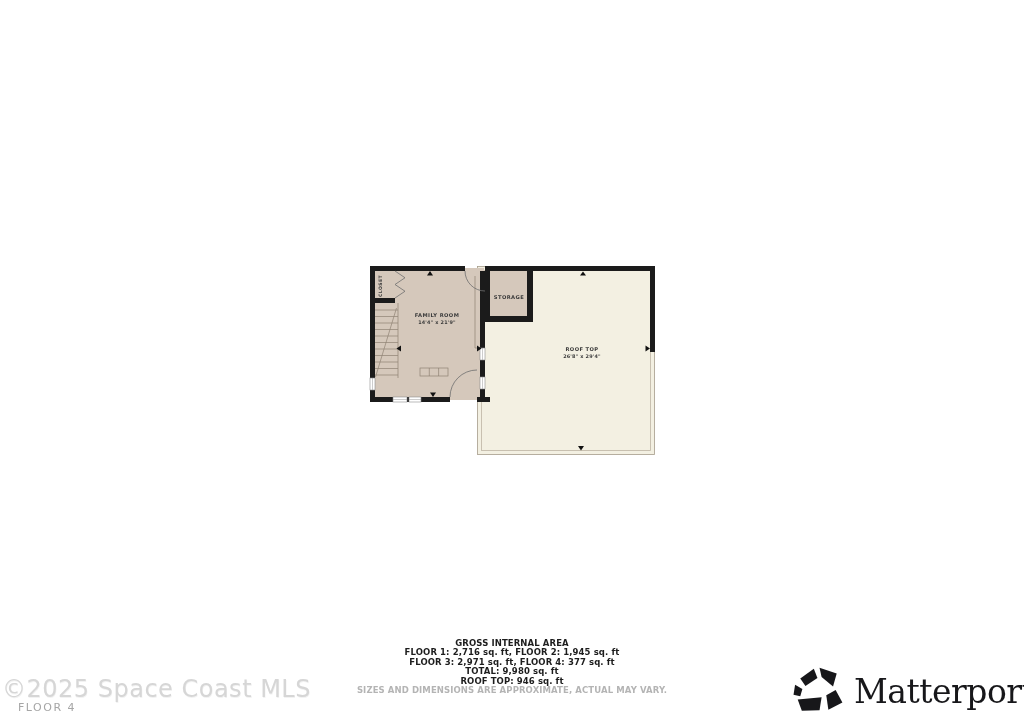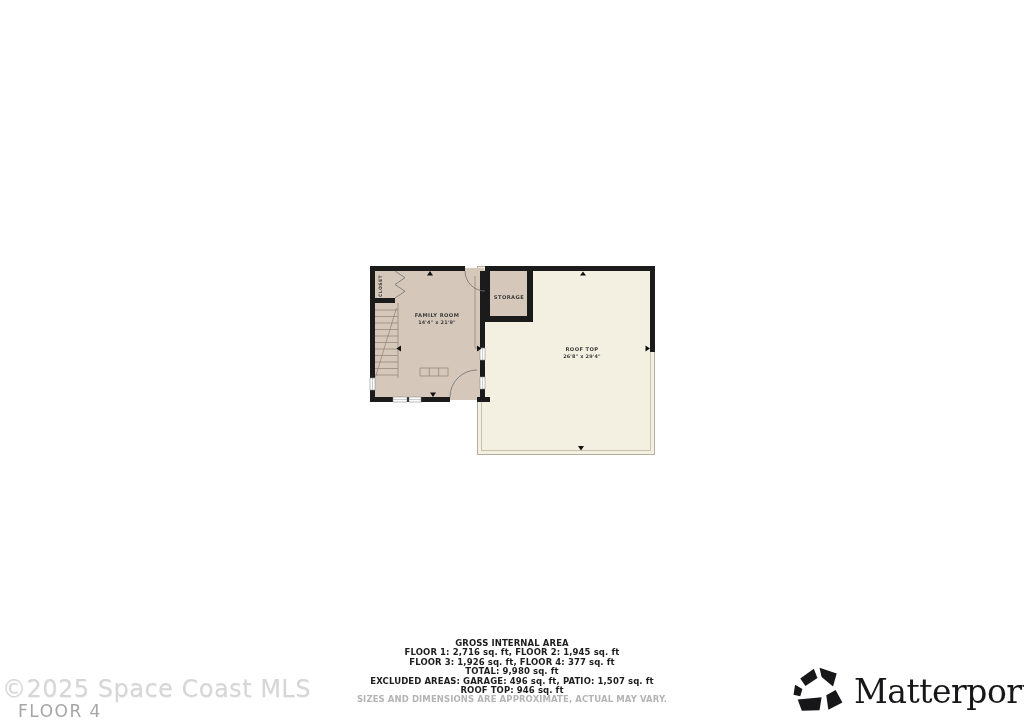--- a/index.html
+++ b/index.html
@@ -22,21 +22,21 @@
   .closet-label{font-size:4.6px;}
 
   
   .summary{position:absolute;top:639px;left:0;width:100%;text-align:center;
            font-size:8.5px;font-weight:bold;color:#1d1d1d;line-height:9.4px;letter-spacing:0.1px;}
   .summary .disclaimer{color:#b4b4b4;text-align:center;}
 
   
   .watermark{position:absolute;left:2px;top:675px;font-size:24px;color:#d6d6d6;
              letter-spacing:0.5px;text-shadow:0.5px 0.5px 0 #f2f2f2;white-space:nowrap;}
-  .floor-label{position:absolute;left:18px;top:701px;font-size:17px;color:#a6a6a6;letter-spacing:1.5px;}
+  .floor-label{position:absolute;left:18px;top:701px;font-size:11px;color:#a6a6a6;letter-spacing:1.5px;}
 
   
   .brand{position:absolute;left:793px;top:662px;height:54px;display:flex;align-items:center;}
   .brand-icon{width:52px;height:52px;flex:0 0 auto;}
   .brand-word{position:relative;margin-left:9px;margin-top:4px;
               font-family:"DejaVu Serif","Liberation Serif",serif;
               font-size:33px;font-weight:500;color:#17171a;letter-spacing:-0.5px;line-height:1;}
 </style>
 </head>
 <body>
@@ -142,23 +142,22 @@
     <text class="room-label" x="77" y="62">FAMILY ROOM</text>
     <text class="room-label room-dims" x="77" y="69">14'4" x 21'9"</text>
     <text class="room-label" x="149" y="44">STORAGE</text>
     <text class="room-label" x="222" y="96">ROOF TOP</text>
     <text class="room-label room-dims" x="222" y="103">26'8" x 29'4"</text>
   </svg>
 
   <div class="summary">
     <div>GROSS INTERNAL AREA</div>
     <div>FLOOR 1: 2,716 sq. ft, FLOOR 2: 1,945 sq. ft</div>
-    <div>FLOOR 3: 1,926 sq. ft, FLOOR 4: 377 sq. ft</div>
+    <div>FLOOR 3: 2,971 sq. ft, FLOOR 4: 377 sq. ft</div>
     <div>TOTAL: 9,980 sq. ft</div>
-    <div>EXCLUDED AREAS: GARAGE: 496 sq. ft, PATIO: 1,507 sq. ft</div>
     <div>ROOF TOP: 946 sq. ft</div>
     <div class="disclaimer">SIZES AND DIMENSIONS ARE APPROXIMATE, ACTUAL MAY VARY.</div>
   </div>
 
   <div class="watermark">©2025 Space Coast MLS</div>
   <div class="floor-label">FLOOR 4</div>
 
   <div class="brand">
     <svg class="brand-icon" viewBox="0 0 100 100">
       <polygon fill="#17171a" points="14,30 40,11 47,29 24,44"></polygon>

